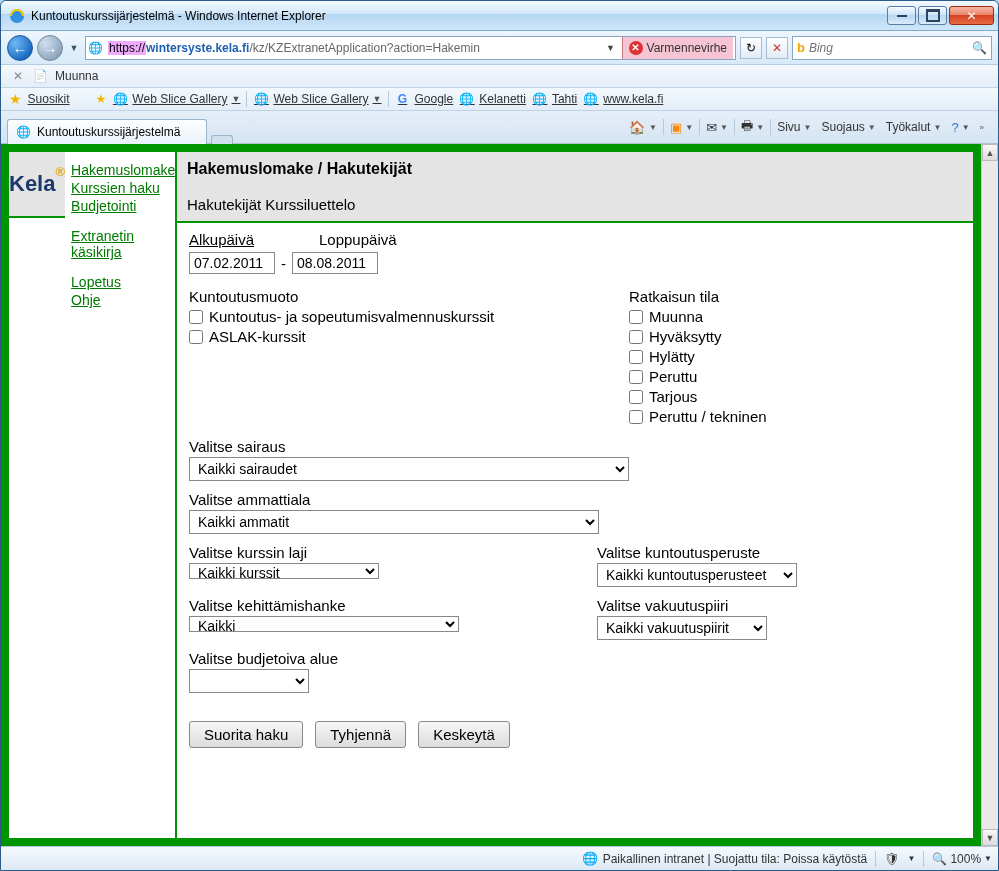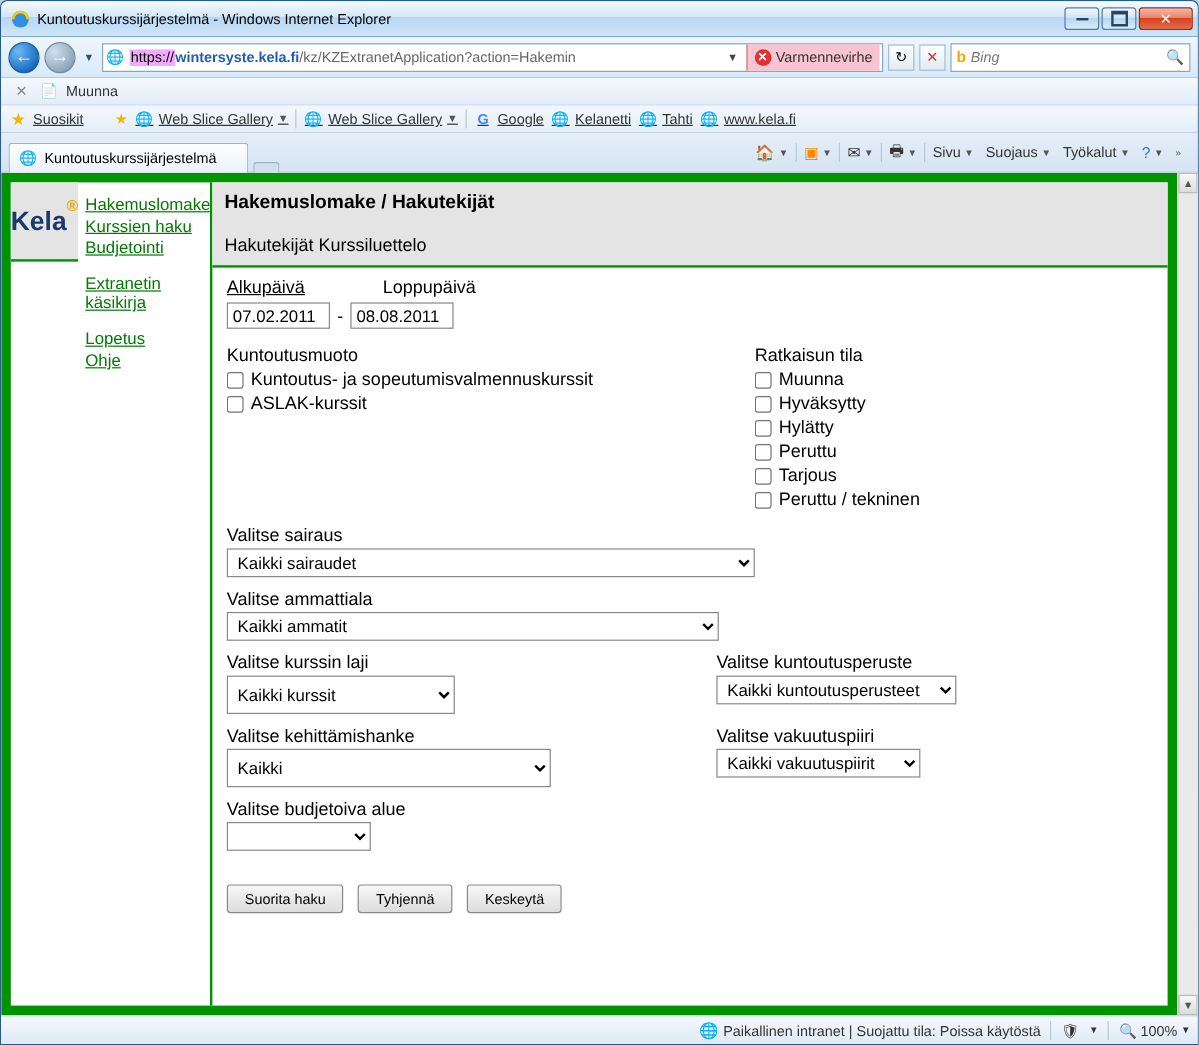--- a/index.html
+++ b/index.html
@@ -81,27 +81,27 @@
   .form-section{margin-top:14px;}
   .date-in{width:86px;border:1px solid #888;height:22px;font-size:14px;padding:0 4px;text-align:left;}
   .dash{margin:0 6px;}
   .col2{display:flex;gap:20px;}
   .col2 .c1{flex:0 0 420px;}
   .col2 .c2{flex:1;}
   .chk{display:flex;align-items:center;gap:6px;margin:3px 0;}
   .chk input{width:14px;height:14px;}
   .sel-label{margin-top:10px;margin-bottom:2px;}
   select.wide{width:440px;height:24px;border:1px solid #888;background:#fff;font-size:14px;padding:0 4px;}
-  select.med{width:270px;height:32px;border:1px solid #888;background:#fff;font-size:14px;padding:0 4px;}
+  select.med{width:270px;height:16px;border:1px solid #888;background:#fff;font-size:14px;padding:0 4px;}
   select.med2{width:200px;height:24px;border:1px solid #888;background:#fff;font-size:14px;padding:0 4px;}
   select.narrow{width:120px;height:24px;border:1px solid #888;background:#fff;font-size:14px;padding:0 4px;}
   .twoselrow{display:flex;gap:8px;}
   .twoselrow .cell{flex:0 0 auto;}
   .btnrow{margin-top:28px;display:flex;gap:12px;}
-  .fbtn{border:1px solid #888;border-radius:3px;background:linear-gradient(to bottom,#f7f7f7,#dcdcdc);padding:4px 14px;font-size:12px;}
+  .fbtn{border:1px solid #888;border-radius:3px;background:linear-gradient(to bottom,#f7f7f7,#dcdcdc);padding:4px 14px;font-size:15px;}
 
   .statusbar{height:24px;background:linear-gradient(to bottom,#f5f9fd,#dde9f5);border-top:1px solid #b6ccde;display:flex;align-items:center;font-size:12px;color:#333;padding:0 6px;gap:8px;}
   .statusbar .spacer{flex:1;}
   .statusbar .zone{display:flex;align-items:center;gap:4px;}
   .statusbar .zone .globe{font-size:13px;}
   .vsep{width:1px;height:16px;background:#b6c9da;}
   .zoom{display:flex;align-items:center;gap:3px;}
 </style>
 </head>
 <body>

